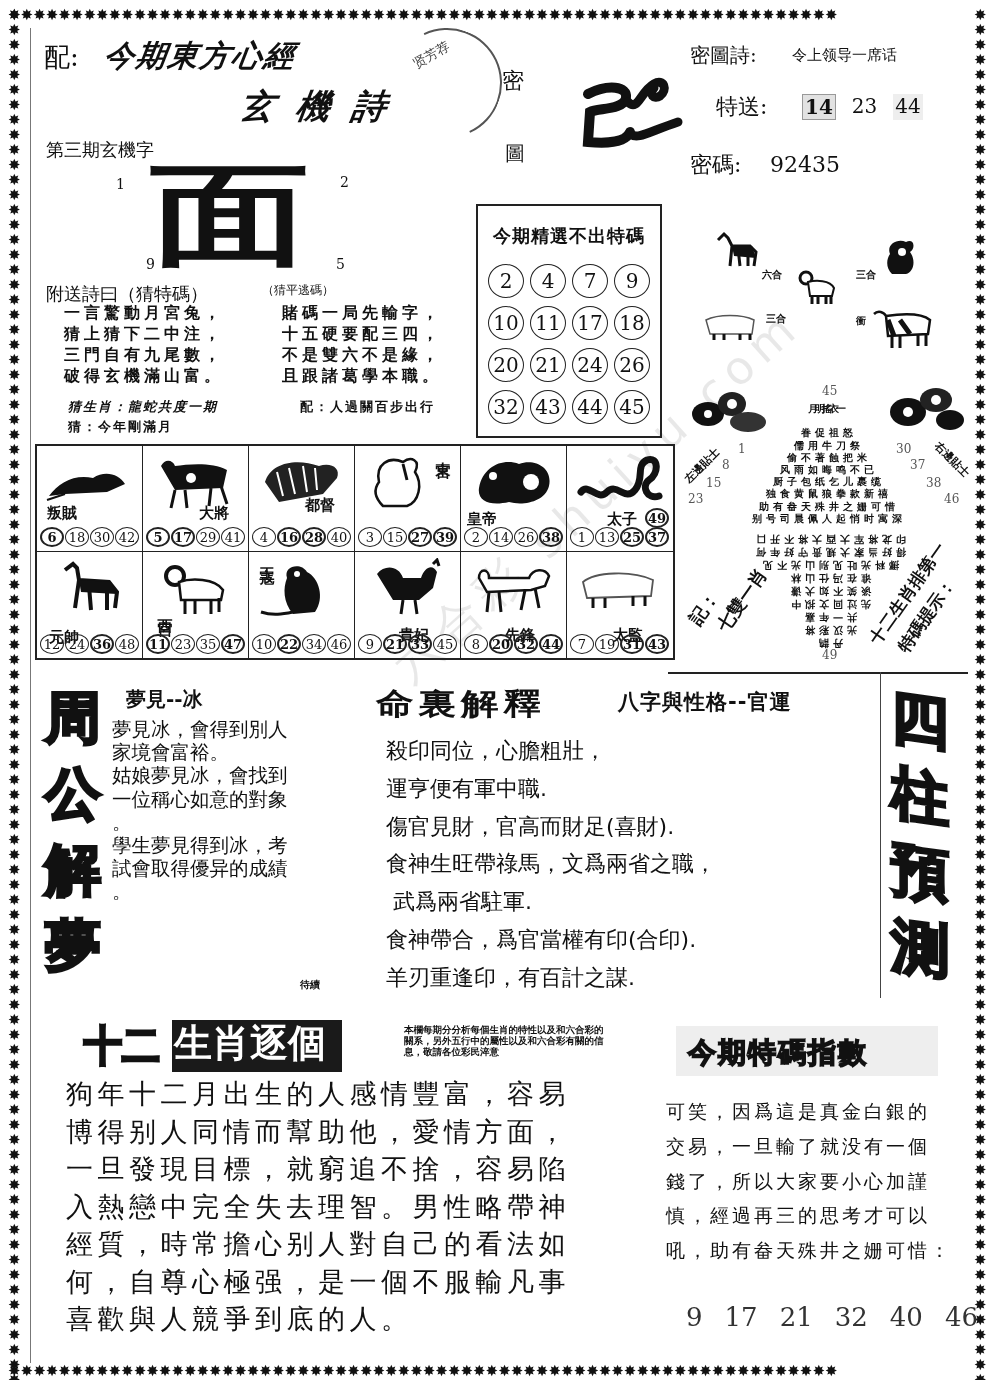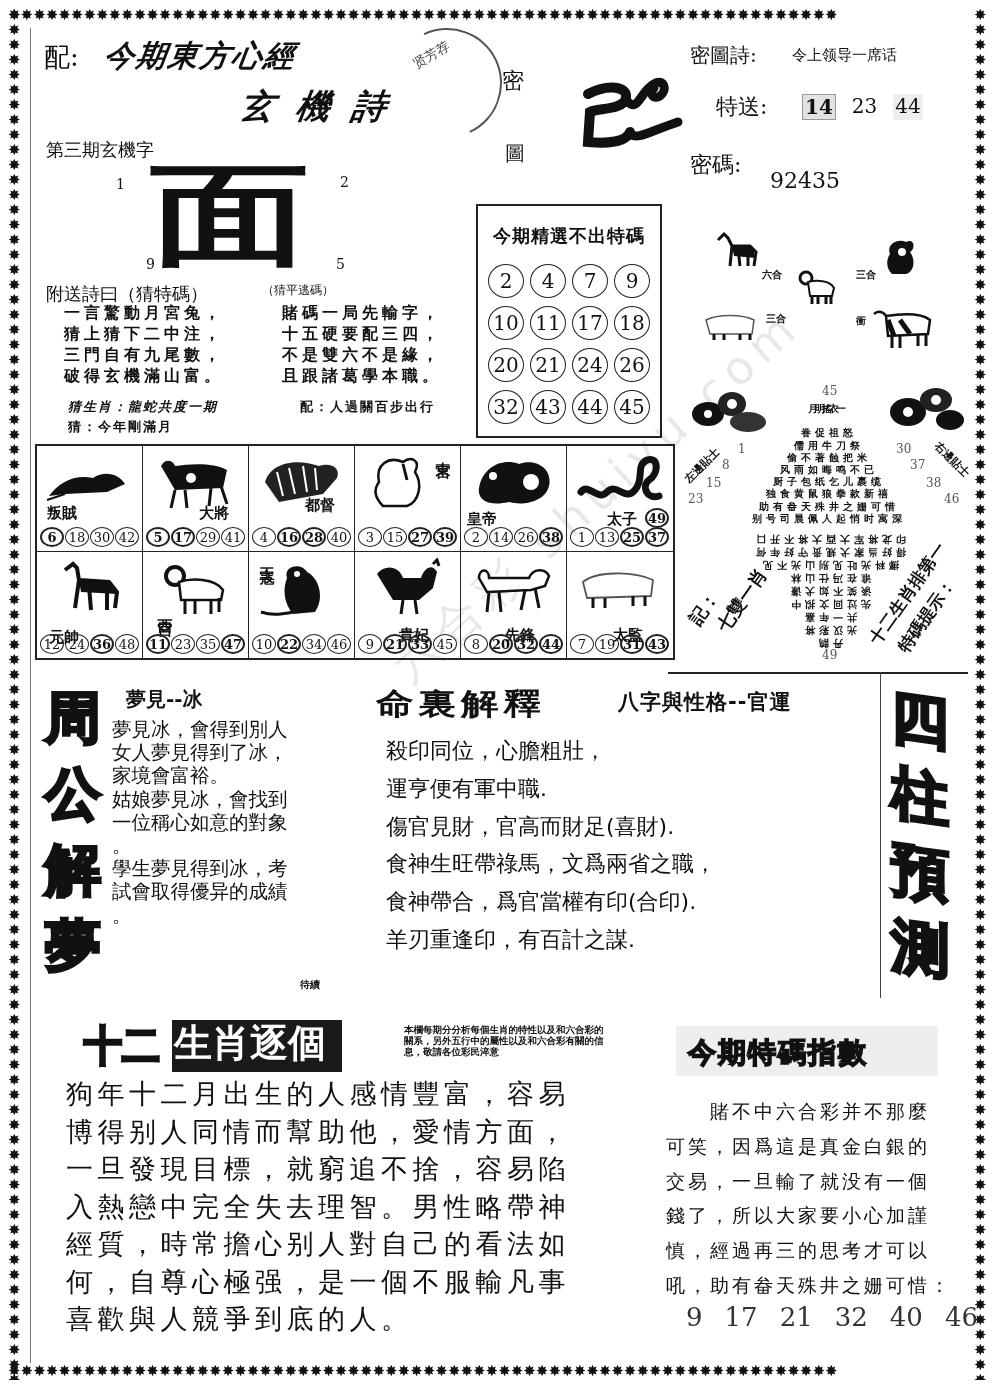--- a/index.html
+++ b/index.html
@@ -29,21 +29,21 @@
   .mi-glyph { left: 568px; top: 72px; width: 120px; height: 80px; }
 
   .poem-label { left: 690px; top: 42px; font-size: 20px; }
   .poem-text { left: 792px; top: 46px; font-size: 15px; }
   .tesong-label { left: 716px; top: 92px; font-size: 22px; }
   .tesong-nums { left: 802px; top: 94px; display: flex; gap: 14px; }
   .tesong-num { font-size: 20px; padding: 0 2px; }
   .tesong-num.boxed { background: #e2e2e2; border: 1px solid #999; font-weight: bold; }
   .tesong-num.shaded { background: #eee; }
   .mima-label { left: 690px; top: 150px; font-size: 22px; }
-  .mima-value { left: 770px; top: 152px; font-size: 22px; margin-top: 16px; }
+  .mima-value { left: 770px; top: 152px; font-size: 22px; }
 
   
   .third-label { left: 46px; top: 138px; font-size: 18px; font-family: "DejaVu Serif", serif; }
   .big-char { left: 150px; top: 160px; font-family: "DejaVu Sans", sans-serif; font-weight: 900; font-size: 110px; line-height: 110px; transform: scaleX(1.45); transform-origin: left top; }
   .corner-num { font-size: 14px; }
   .cn-1 { left: 116px; top: 176px; }
   .cn-2 { left: 340px; top: 174px; }
   .cn-9 { left: 146px; top: 256px; }
   .cn-5 { left: 336px; top: 256px; }
 
@@ -473,39 +473,39 @@
 
 <div class="abs dream-vert">
   <div class="dream-vert-char">周</div>
   <div class="dream-vert-char">公</div>
   <div class="dream-vert-char">解</div>
   <div class="dream-vert-char">夢</div>
 </div>
 <div class="abs dream-title">夢見--冰</div>
 <div class="abs dream-body">
   <p>夢見冰，會得到別人</p>
-  <p>女人夢見得到了冰，</p>
   <p>家境會富裕。</p>
   <p>姑娘夢見冰，會找到</p>
   <p>一位稱心如意的對象</p>
   <p>。</p>
   <p>學生夢見得到冰，考</p>
   <p>試會取得優异的成績</p>
   <p>。</p>
 </div>
 <div class="abs dream-cont">待續</div>
 
 <div class="abs four-pillars-top"></div>
 <div class="abs fortune-title">命裏解釋</div>
 <div class="abs fortune-subtitle">八字與性格--官運</div>
 <div class="abs fortune-body">
   <p>殺印同位，心膽粗壯，</p>
   <p>運亨便有軍中職.</p>
   <p>傷官見財，官高而財足(喜財).</p>
   <p>食神生旺帶祿馬，文爲兩省之職，</p>
+  <p> 武爲兩省駐軍.</p>
   <p>食神帶合，爲官當權有印(合印).</p>
   <p>羊刃重逢印，有百計之謀.</p>
 </div>
 <div class="abs four-pillars-rule"></div>
 <div class="abs four-pillars">
   <div class="fp-char">四</div>
   <div class="fp-char">柱</div>
   <div class="fp-char">預</div>
   <div class="fp-char">測</div>
 </div>
@@ -522,21 +522,20 @@
   <p>一旦發現目標，就窮追不捨，容易陷</p>
   <p>入熱戀中完全失去理智。男性略帶神</p>
   <p>經質，時常擔心别人對自己的看法如</p>
   <p>何，自尊心極强，是一個不服輸凡事</p>
   <p>喜歡與人競爭到底的人。</p>
 </div>
 
 <div class="abs index-title-box"></div>
 <div class="abs index-title">今期特碼指數</div>
 <div class="abs index-body">
-  <p>　　賭不中六合彩并不那麼</p>
   <p>可笑，因爲這是真金白銀的</p>
   <p>交易，一旦輸了就没有一個</p>
   <p>錢了，所以大家要小心加謹</p>
   <p>慎，經過再三的思考才可以</p>
   <p>吼，助有畚天殊井之姗可惜：</p>
 </div>
 <div class="abs index-nums">
   <span>9</span>
   <span>17</span>
   <span>21</span>

